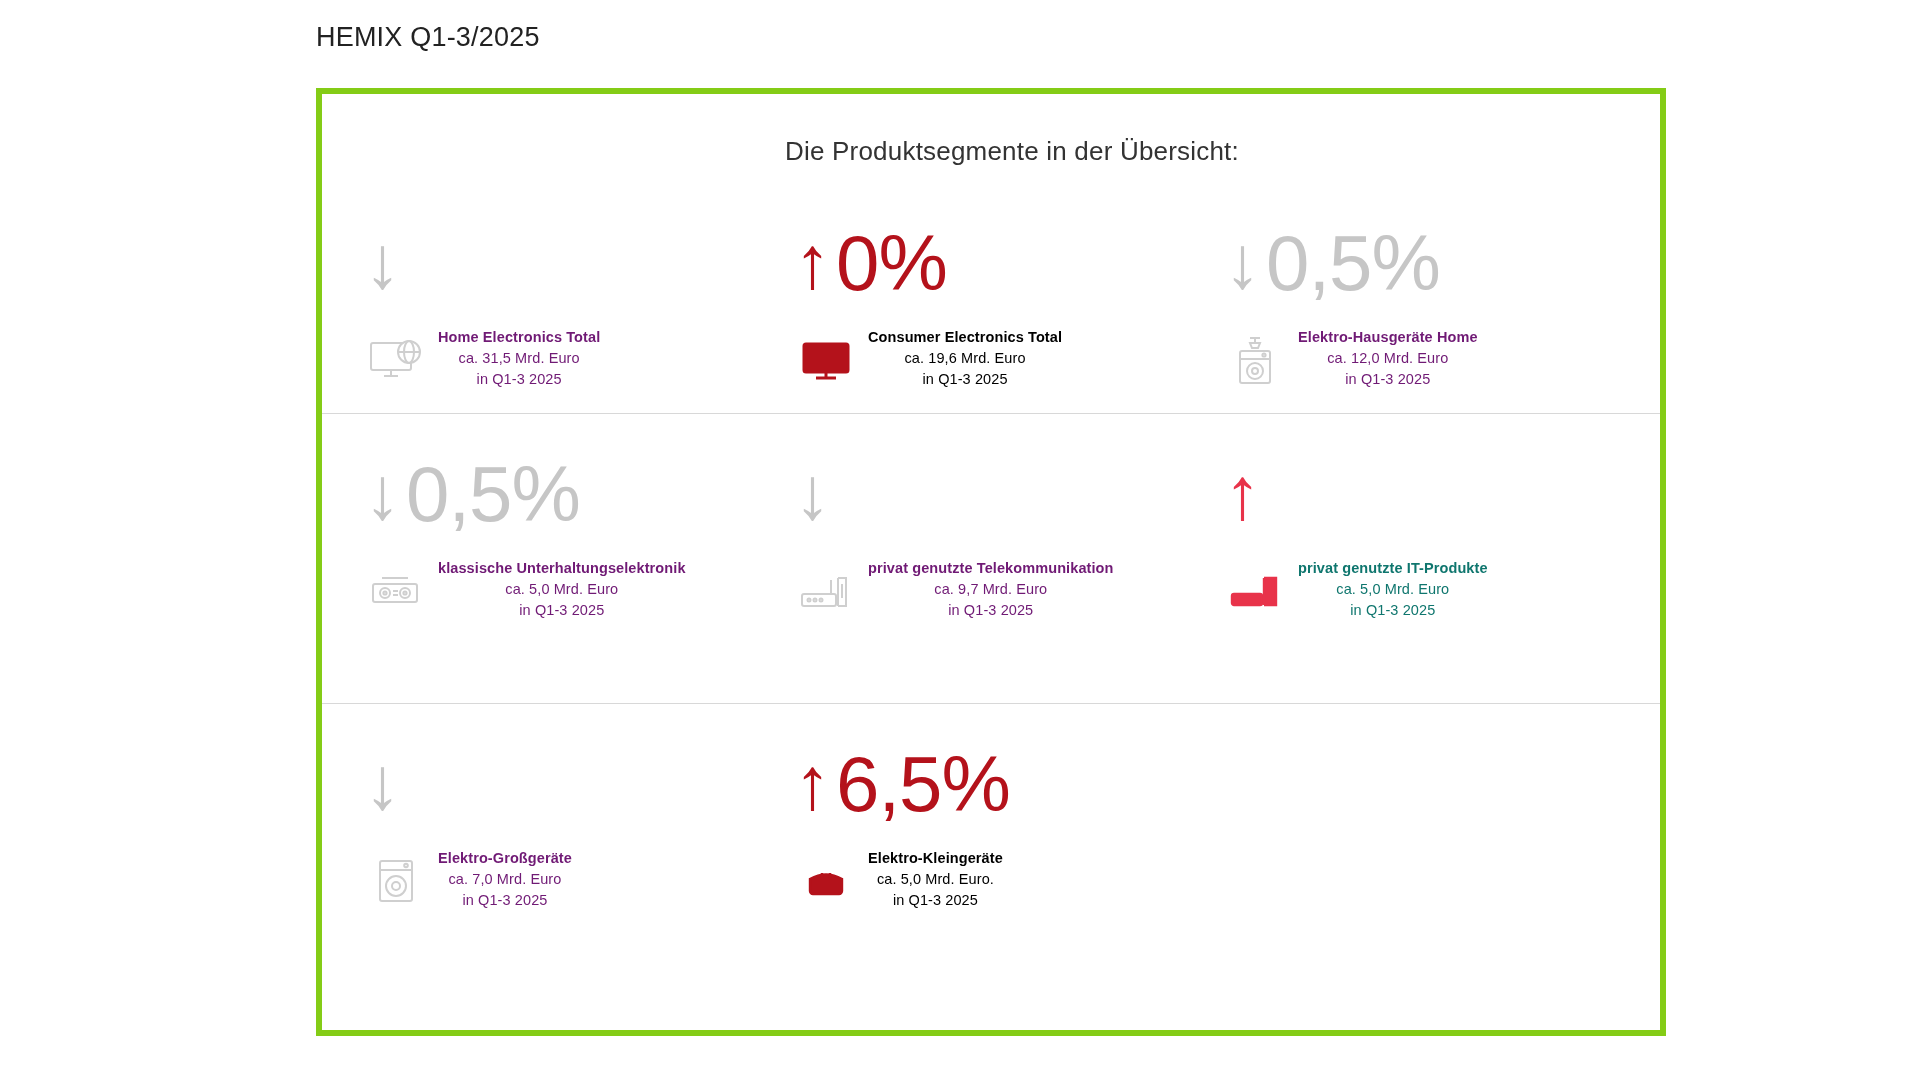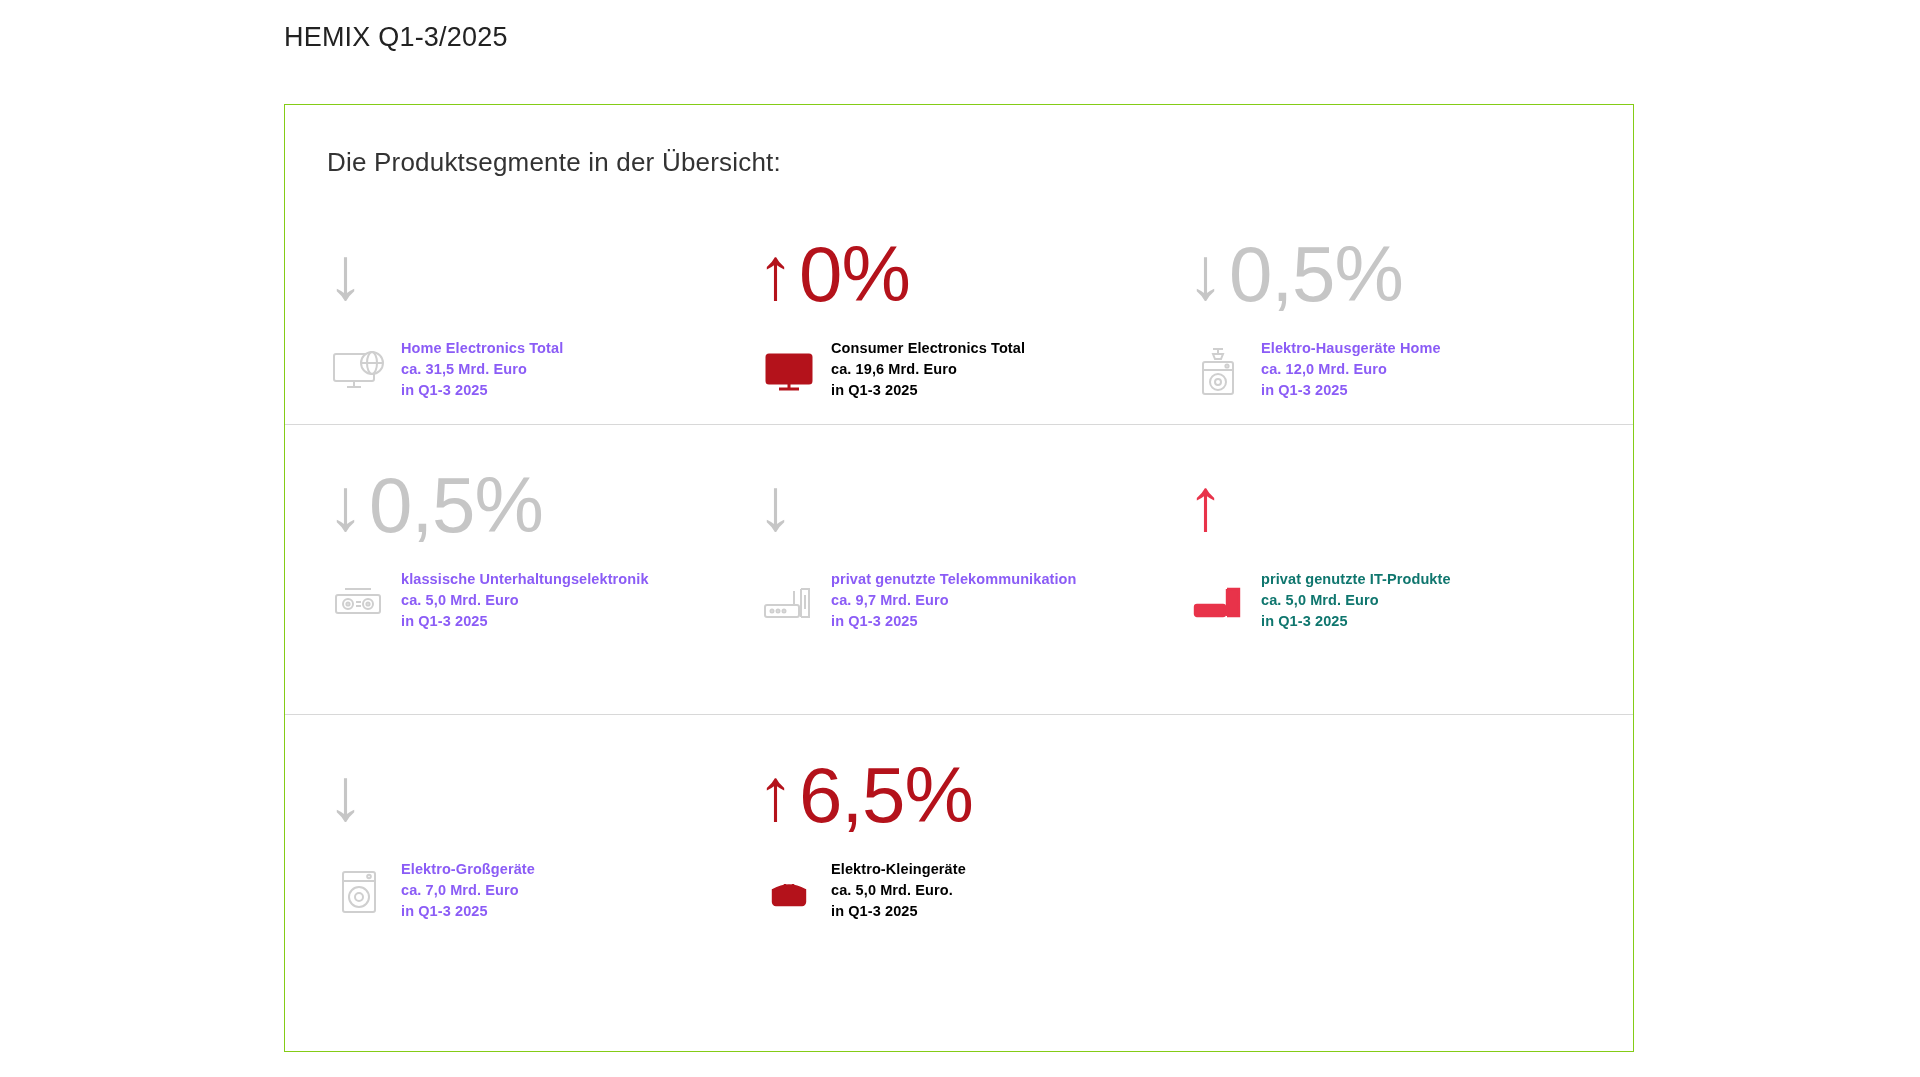--- a/index.html
+++ b/index.html
@@ -12,39 +12,41 @@
   }
   body {
     font-family: "Liberation Sans", sans-serif;
     color: #1a1a1a;
   }
   .page {
     position: relative;
     width: 1888px;
     height: 1077px;
     box-sizing: border-box;
+    margin-left: 32px;
   }
   .page-title {
     position: absolute;
     left: 284px;
     top: 22px;
     font-size: 27px;
     font-weight: 400;
     letter-spacing: 0.2px;
     color: #222222;
   }
   .panel {
     position: absolute;
     left: 284px;
-    top: 104px;
+    top: 88px;
     width: 1350px;
     height: 948px;
-    border: 1px solid #84cc16;
+    border: 6px solid #84cc16;
     box-sizing: border-box;
     background: #ffffff;
+    text-align: center;
   }
   .panel-heading {
     font-size: 26px;
     color: #333333;
     font-weight: 400;
     padding: 42px 0 0 42px;
     letter-spacing: 0.2px;
   }
   .rows {
     margin-top: 18px;
@@ -105,22 +107,22 @@
     margin-right: 10px;
     margin-top: 2px;
   }
   .icon-wrap svg { display: block; }
   .labels {
     font-size: 14.5px;
     line-height: 1.45;
     font-weight: 700;
     letter-spacing: 0.1px;
   }
-  .labels .l2, .labels .l3 { font-weight: 700; }
-  .g-text { color: #8b5cf6; }
+  .labels .l2, .labels .l3 { font-weight: 400; }
+  .g-text { color: #701a75; }
   .rd-text { color: #000000; }
   .rb-text { color: #0f766e; }
 </style>
 </head>
 <body>
 
 <div class="page">
 
   <div class="page-title">HEMIX Q1-3/2025</div>
 

